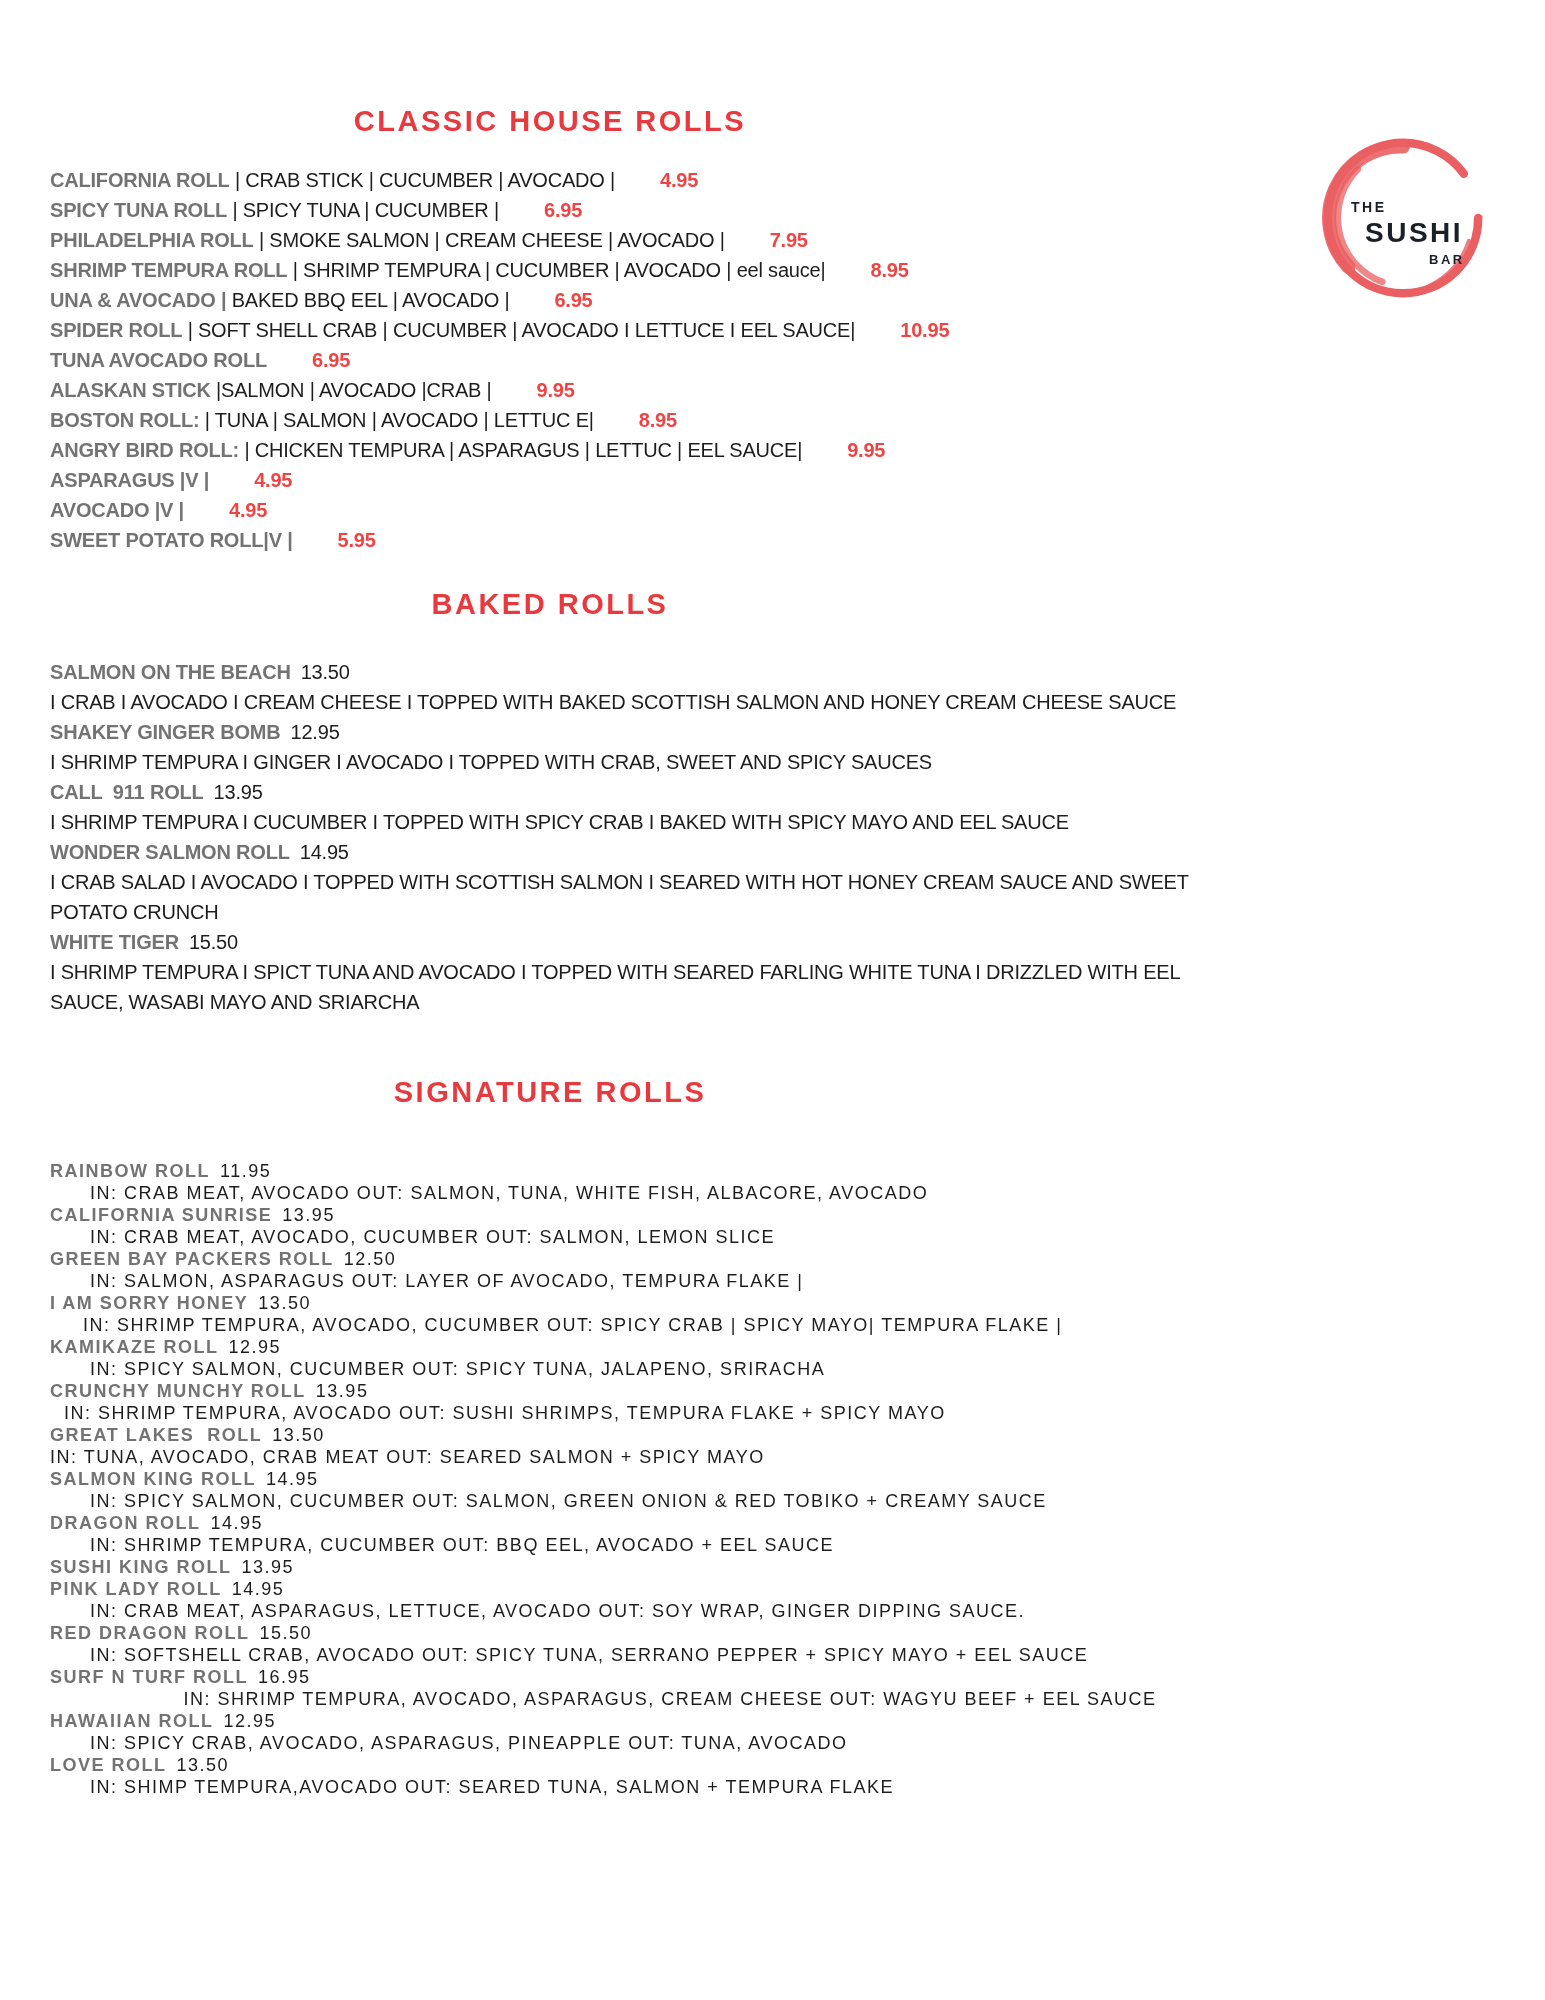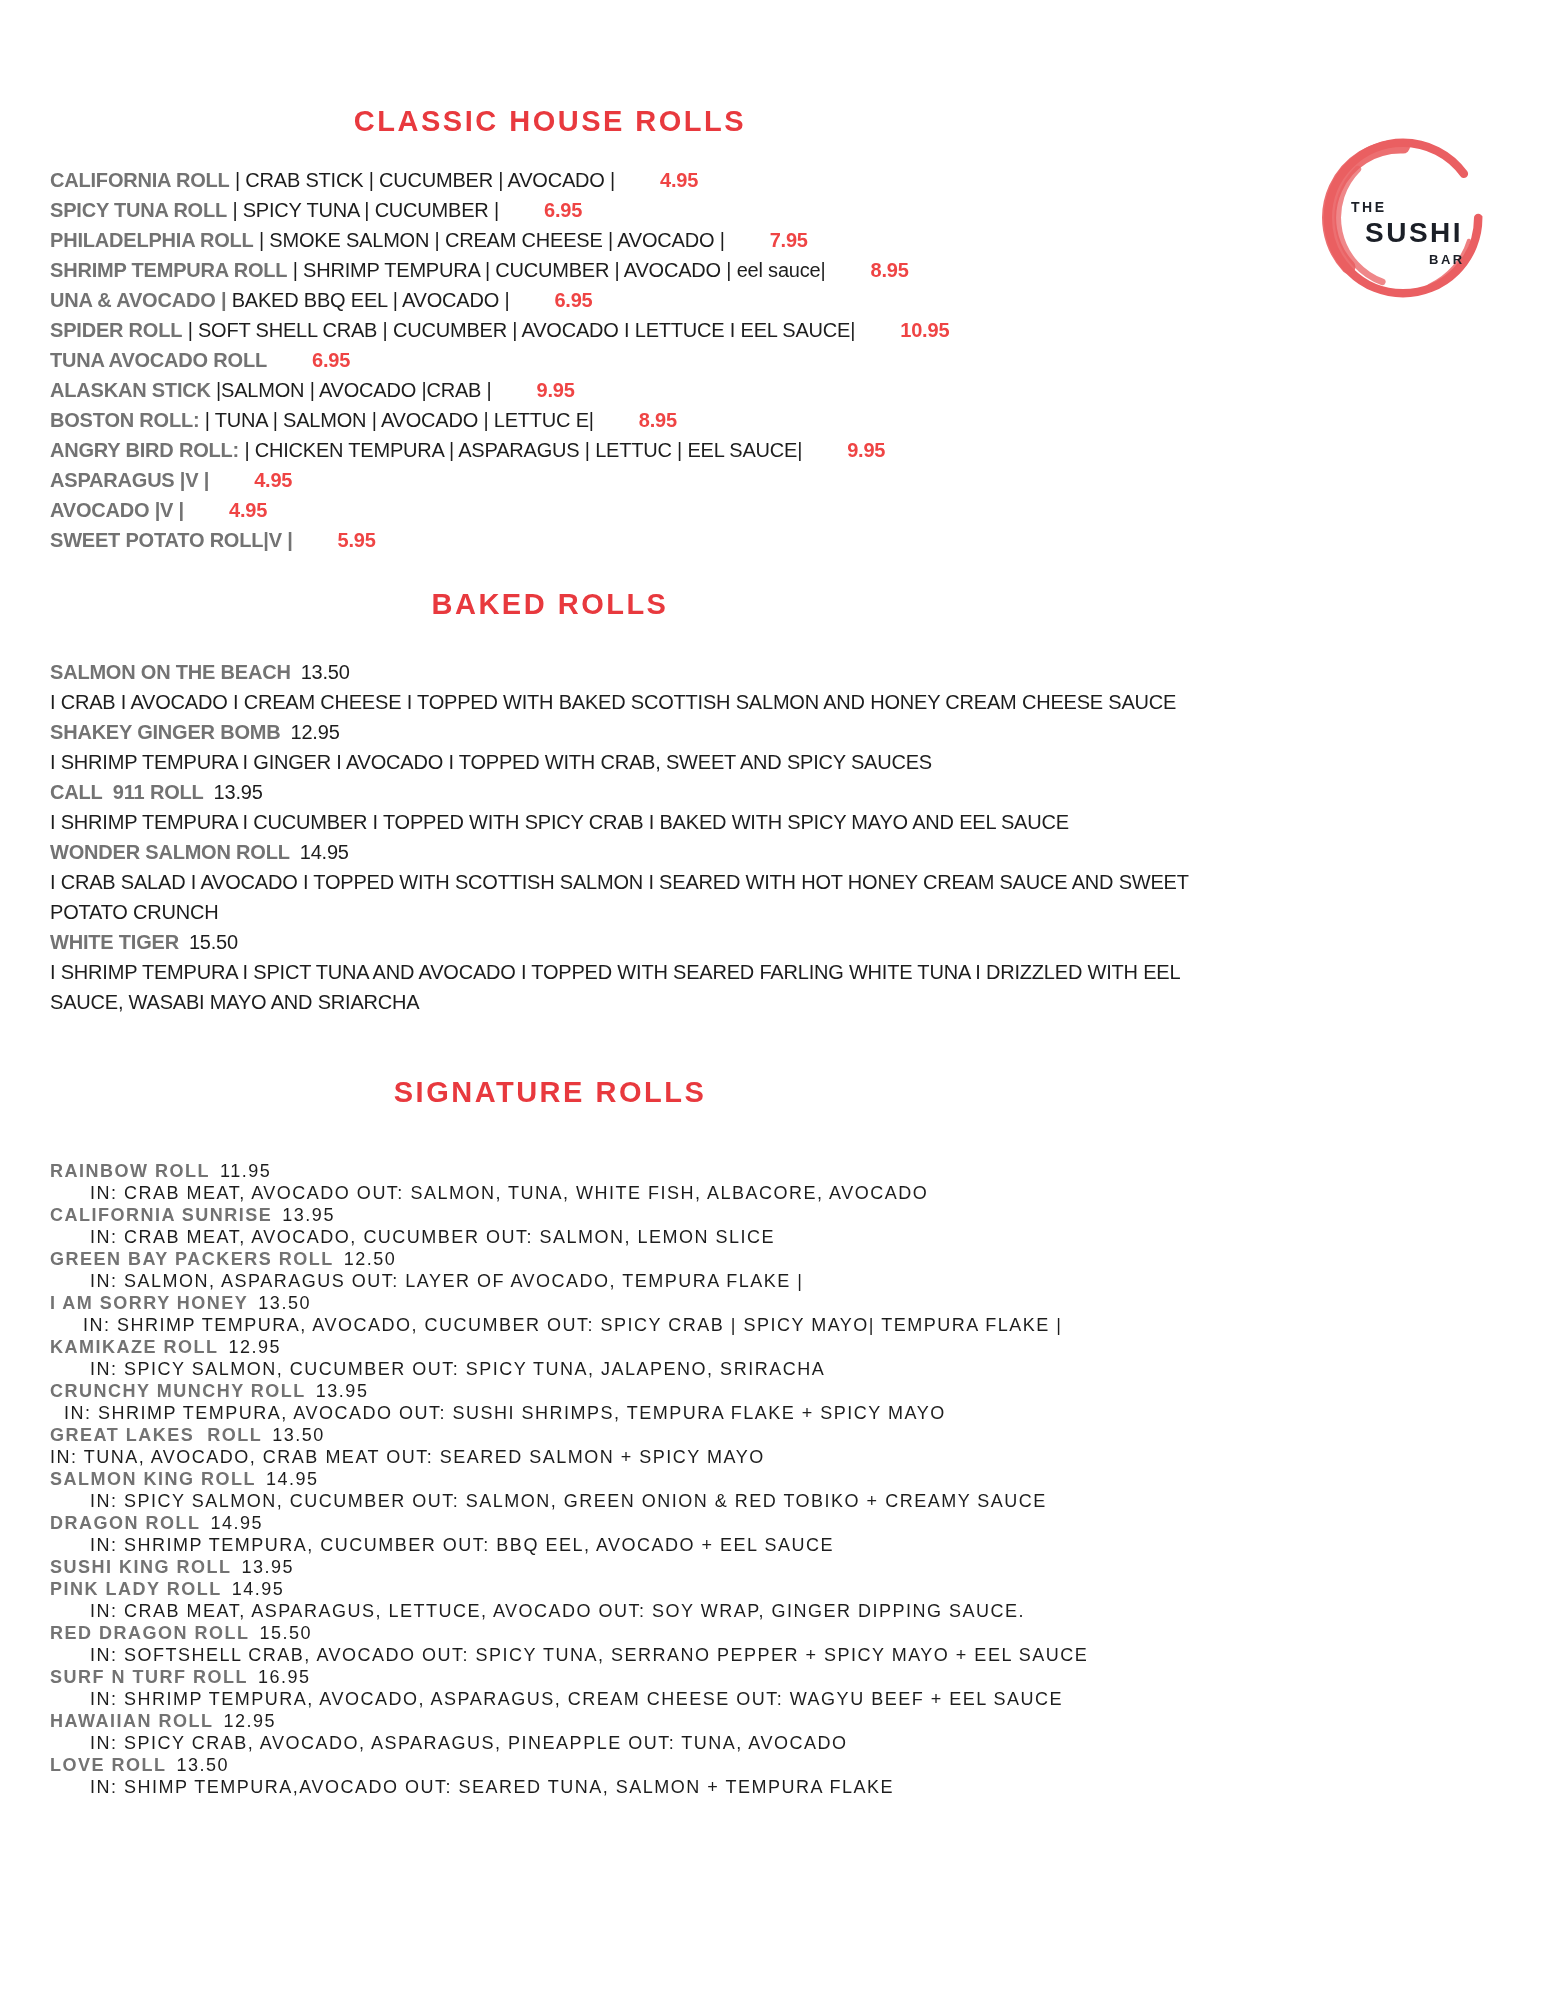--- a/index.html
+++ b/index.html
@@ -114,21 +114,21 @@
         <div class="line"><span class="nm">SALMON KING ROLL</span><span class="pr">14.95</span></div>
         <div class="line ds" style="padding-left: 40px;">IN: SPICY SALMON, CUCUMBER OUT: SALMON, GREEN ONION &amp; RED TOBIKO + CREAMY SAUCE</div>
         <div class="line"><span class="nm">DRAGON ROLL</span><span class="pr">14.95</span></div>
         <div class="line ds" style="padding-left: 40px;">IN: SHRIMP TEMPURA, CUCUMBER OUT: BBQ EEL, AVOCADO + EEL SAUCE</div>
         <div class="line"><span class="nm">SUSHI KING ROLL</span><span class="pr">13.95</span></div>
         <div class="line"><span class="nm">PINK LADY ROLL</span><span class="pr">14.95</span></div>
         <div class="line ds" style="padding-left: 40px;">IN: CRAB MEAT, ASPARAGUS, LETTUCE, AVOCADO OUT: SOY WRAP, GINGER DIPPING SAUCE.</div>
         <div class="line"><span class="nm">RED DRAGON ROLL</span><span class="pr">15.50</span></div>
         <div class="line ds" style="padding-left: 40px;">IN: SOFTSHELL CRAB, AVOCADO OUT: SPICY TUNA, SERRANO PEPPER + SPICY MAYO + EEL SAUCE</div>
         <div class="line"><span class="nm">SURF N TURF ROLL</span><span class="pr">16.95</span></div>
-        <div class="line ds" style="padding-left: 40px;">IN: SHRIMP TEMPURA, AVOCADO, ASPARAGUS, CREAM CHEESE OUT: WAGYU BEEF + EEL SAUCE</div>
+        <div class="line ds" style="padding-left: 40px; text-align: center;">IN: SHRIMP TEMPURA, AVOCADO, ASPARAGUS, CREAM CHEESE OUT: WAGYU BEEF + EEL SAUCE</div>
         <div class="line"><span class="nm">HAWAIIAN ROLL</span><span class="pr">12.95</span></div>
         <div class="line ds" style="padding-left: 40px;">IN: SPICY CRAB, AVOCADO, ASPARAGUS, PINEAPPLE OUT: TUNA, AVOCADO</div>
         <div class="line"><span class="nm">LOVE ROLL</span><span class="pr">13.50</span></div>
         <div class="line ds" style="padding-left: 40px;">IN: SHIMP TEMPURA,AVOCADO OUT: SEARED TUNA, SALMON + TEMPURA FLAKE</div>
       </div>
   </div>
 
 </div>
 
 </body></html>

